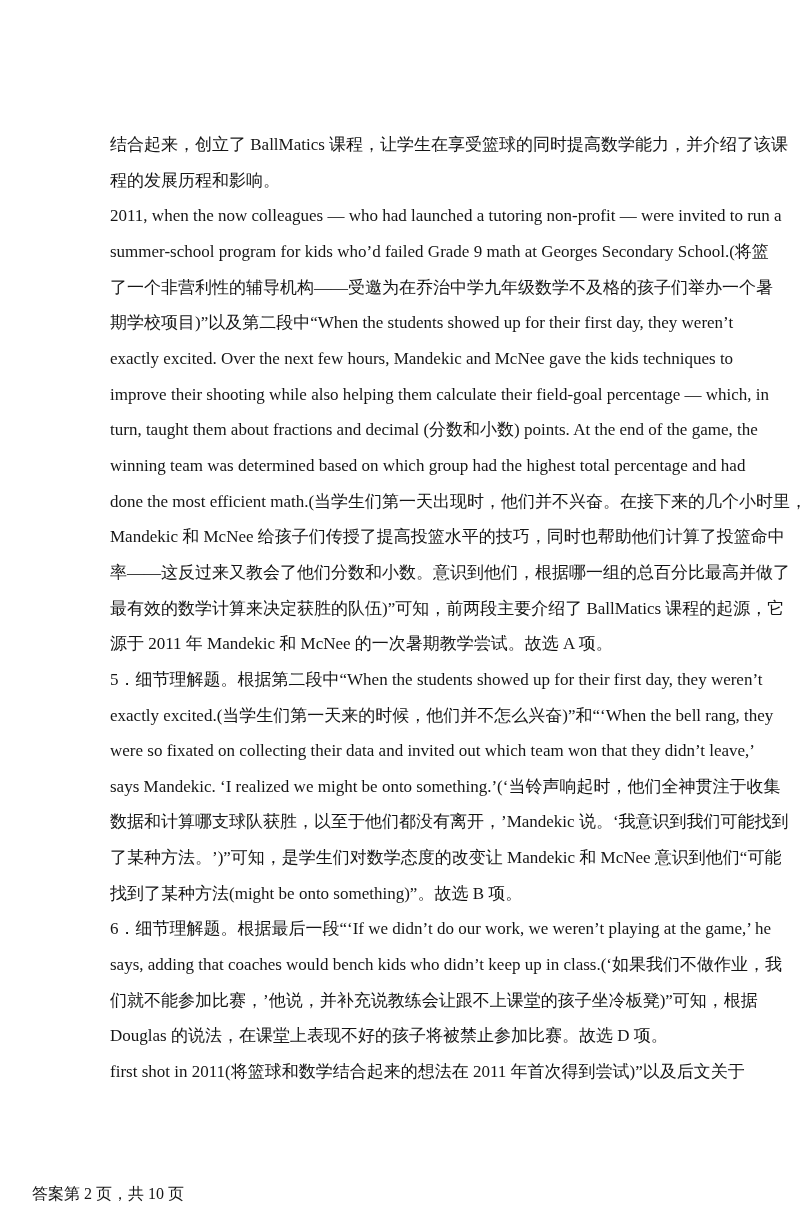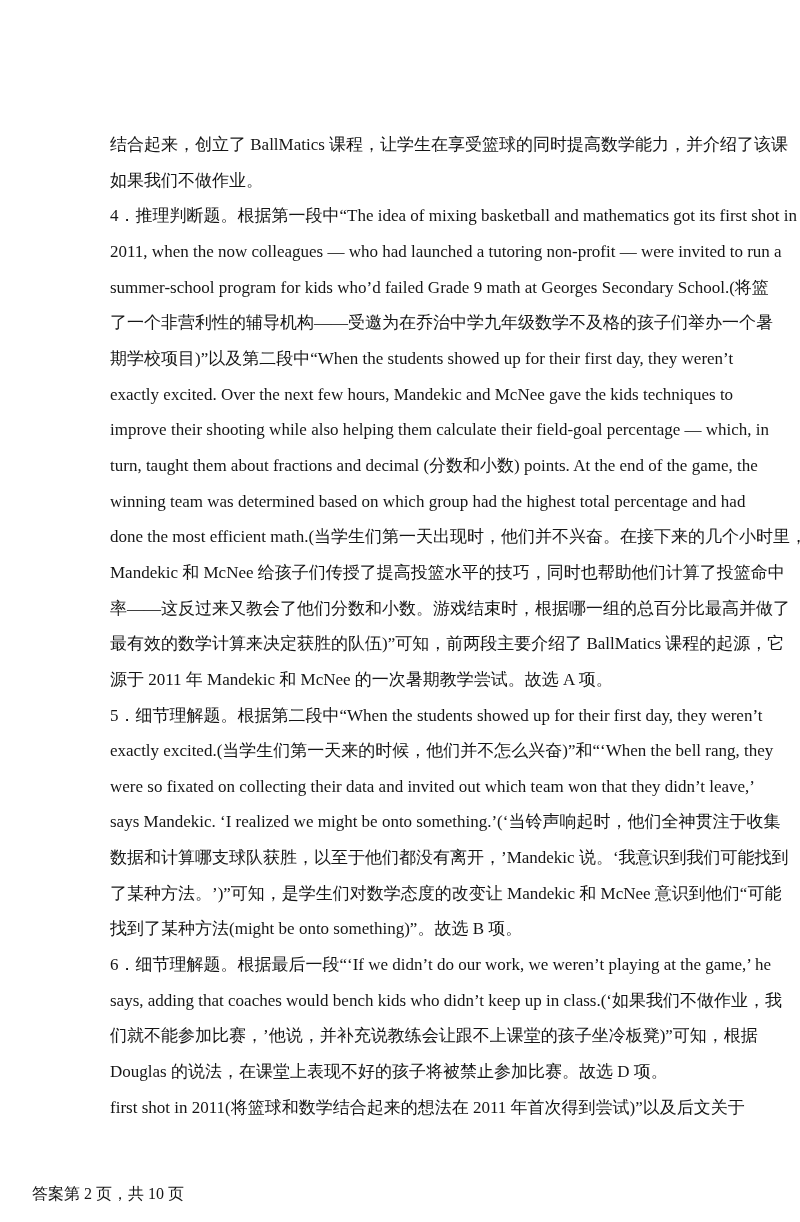--- a/index.html
+++ b/index.html
@@ -39,33 +39,32 @@
     line-height: 24px;
     color: #151515;
   }
 </style>
 </head>
 <body>
 
 <div class="page">
   <div class="content">
     <div class="line">结合起来，创立了 BallMatics 课程，让学生在享受篮球的同时提高数学能力，并介绍了该课</div>
-    <div class="line">如果我们不做作业。</div>
-    <div class="line">4．推理判断题。根据第一段中“The idea of mixing basketball and mathematics got its first shot in</div>
+    <div class="line">程的发展历程和影响。</div>
     <div class="line">2011, when the now colleagues — who had launched a tutoring non-profit — were invited to run a</div>
     <div class="line">summer-school program for kids who’d failed Grade 9 math at Georges Secondary School.(将篮</div>
     <div class="line">了一个非营利性的辅导机构——受邀为在乔治中学九年级数学不及格的孩子们举办一个暑</div>
     <div class="line">期学校项目)”以及第二段中“When the students showed up for their first day, they weren’t</div>
     <div class="line">exactly excited. Over the next few hours, Mandekic and McNee gave the kids techniques to</div>
     <div class="line">improve their shooting while also helping them calculate their field-goal percentage — which, in</div>
     <div class="line">turn, taught them about fractions and decimal (分数和小数) points. At the end of the game, the</div>
     <div class="line">winning team was determined based on which group had the highest total percentage and had</div>
     <div class="line">done the most efficient math.(当学生们第一天出现时，他们并不兴奋。在接下来的几个小时里，</div>
     <div class="line">Mandekic 和 McNee 给孩子们传授了提高投篮水平的技巧，同时也帮助他们计算了投篮命中</div>
-    <div class="line">率——这反过来又教会了他们分数和小数。游戏结束时，根据哪一组的总百分比最高并做了</div>
+    <div class="line">率——这反过来又教会了他们分数和小数。意识到他们，根据哪一组的总百分比最高并做了</div>
     <div class="line">最有效的数学计算来决定获胜的队伍)”可知，前两段主要介绍了 BallMatics 课程的起源，它</div>
     <div class="line">源于 2011 年 Mandekic 和 McNee 的一次暑期教学尝试。故选 A 项。</div>
     <div class="line">5．细节理解题。根据第二段中“When the students showed up for their first day, they weren’t</div>
     <div class="line">exactly excited.(当学生们第一天来的时候，他们并不怎么兴奋)”和“‘When the bell rang, they</div>
     <div class="line">were so fixated on collecting their data and invited out which team won that they didn’t leave,’</div>
     <div class="line">says Mandekic. ‘I realized we might be onto something.’(‘当铃声响起时，他们全神贯注于收集</div>
     <div class="line">数据和计算哪支球队获胜，以至于他们都没有离开，’Mandekic 说。‘我意识到我们可能找到</div>
     <div class="line">了某种方法。’)”可知，是学生们对数学态度的改变让 Mandekic 和 McNee 意识到他们“可能</div>
     <div class="line">找到了某种方法(might be onto something)”。故选 B 项。</div>
     <div class="line">6．细节理解题。根据最后一段“‘If we didn’t do our work, we weren’t playing at the game,’ he</div>

